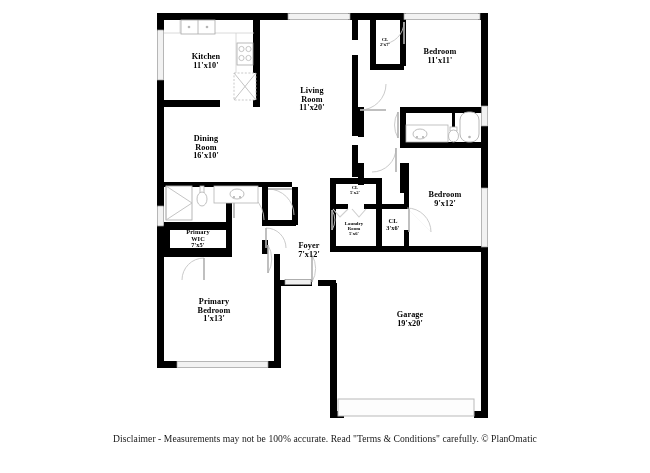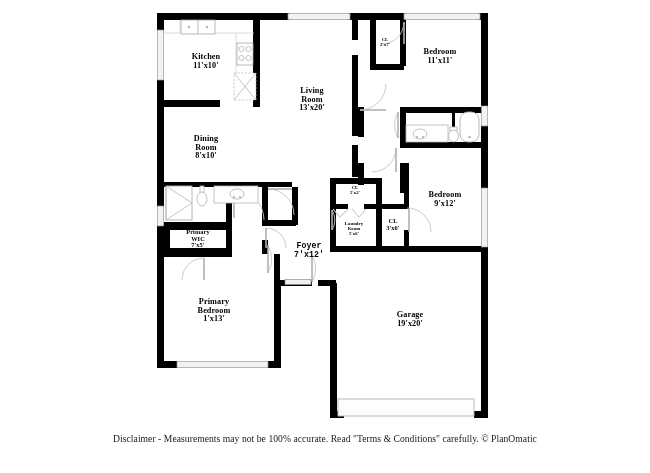--- a/index.html
+++ b/index.html
@@ -292,44 +292,44 @@
       <circle cx="234" cy="197" r="0.9" fill="#a5a5a5" stroke="none"></circle>
       <circle cx="240" cy="197" r="0.9" fill="#a5a5a5" stroke="none"></circle>
     </g>
 
   </svg>
 
   <div class="room-label sz-md" style="left:206px; top:62px;">Kitchen
 11'x10'</div>
   <div class="room-label sz-md" style="left:312px; top:100px;">Living
 Room
-13'x20'</div>
+11'x20'</div>
   <div class="room-label sz-md" style="left:206px; top:148px;">Dining
 Room
-8'x10'</div>
+16'x10'</div>
   <div class="room-label sz-md" style="left:440px; top:57px;">Bedroom
 11'x11'</div>
   <div class="room-label sz-xs" style="left:385px; top:42px;">CL
 2'x7'</div>
   <div class="room-label sz-md" style="left:445px; top:200px;">Bedroom
 9'x12'</div>
   <div class="room-label sz-xs" style="left:355px; top:190px;">CL
 5'x2'</div>
   <div class="room-label sz-xs" style="left:354px; top:228px;">Laundry
 Room
 5'x6'</div>
   <div class="room-label sz-sm" style="left:393px; top:225px;">CL
 3'x6'</div>
   <div class="room-label sz-sm" style="left:198px; top:239px;">Primary
 WIC
 7'x5'</div>
   <div class="room-label sz-md" style="left:214px; top:311px;">Primary
 Bedroom
 1'x13'</div>
-  <div class="room-label sz-md" style="left:309px; top:251px;font-family:Liberation Mono, monospace;">Foyer
+  <div class="room-label sz-md" style="left:309px; top:251px;">Foyer
 7'x12'</div>
   <div class="room-label sz-md" style="left:410px; top:320px;">Garage
 19'x20'</div>
 
 
   <div id="disclaimer">Disclaimer - Measurements may not be 100% accurate. Read "Terms &amp; Conditions" carefully. © PlanOmatic</div>
 
 </div>
 
 </body></html>

